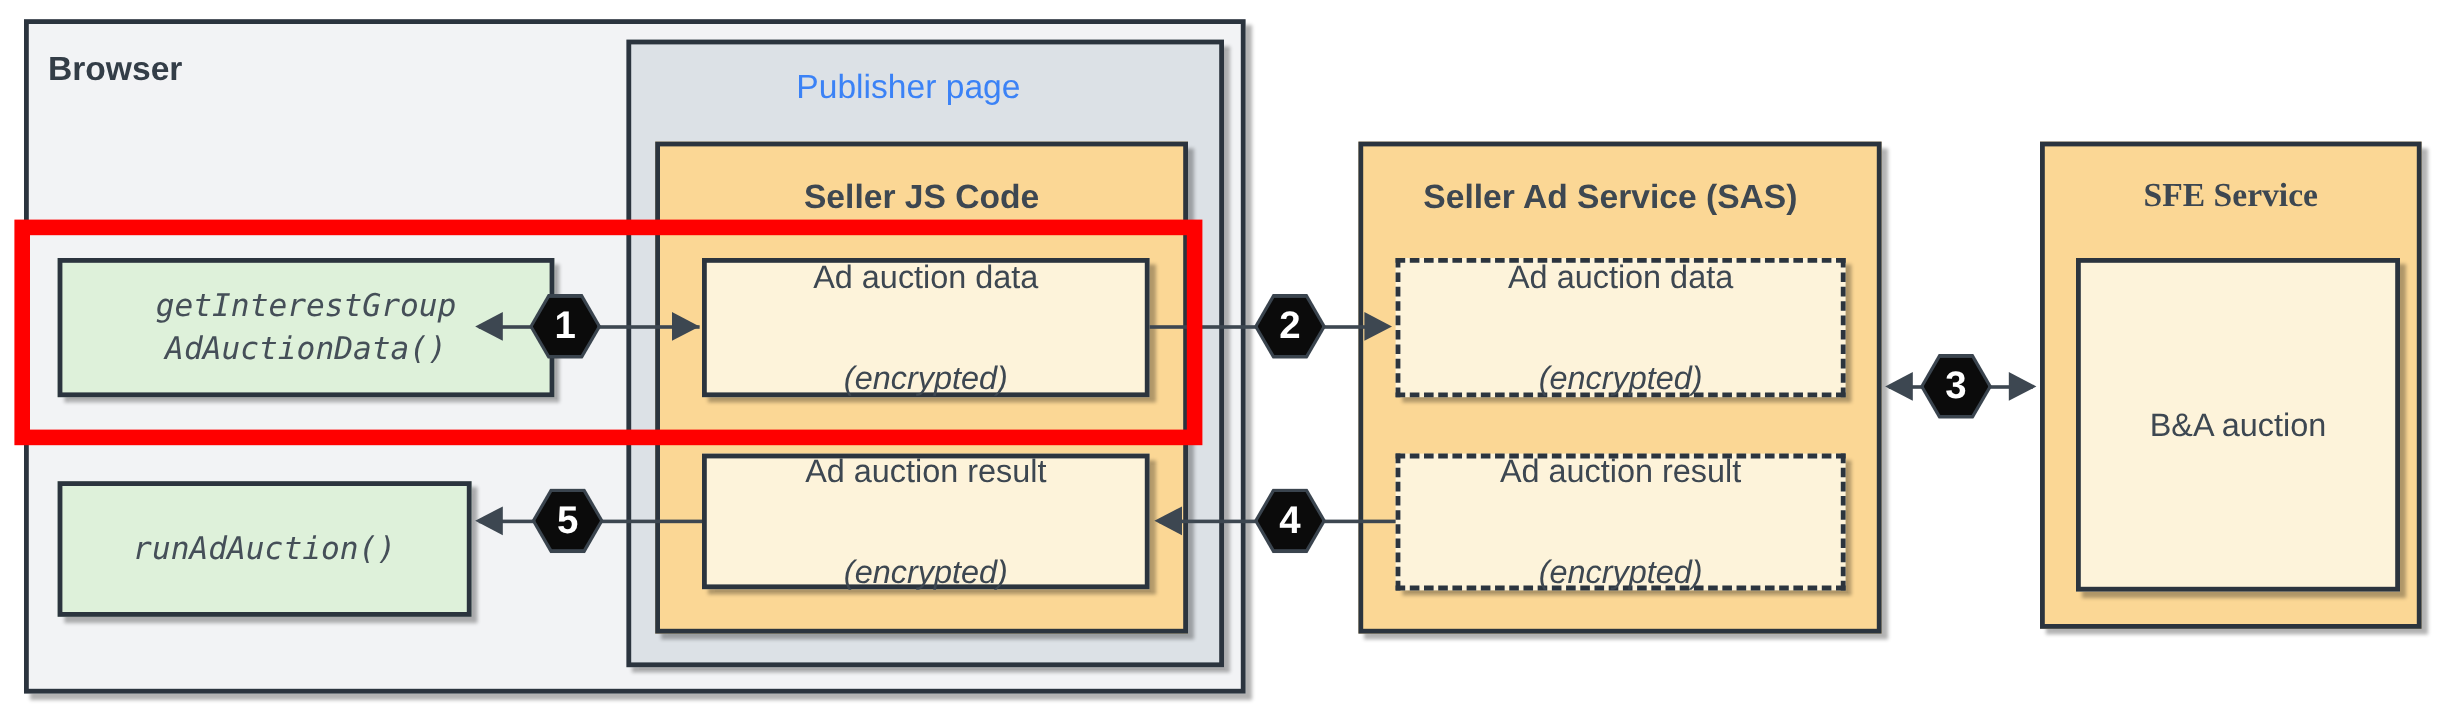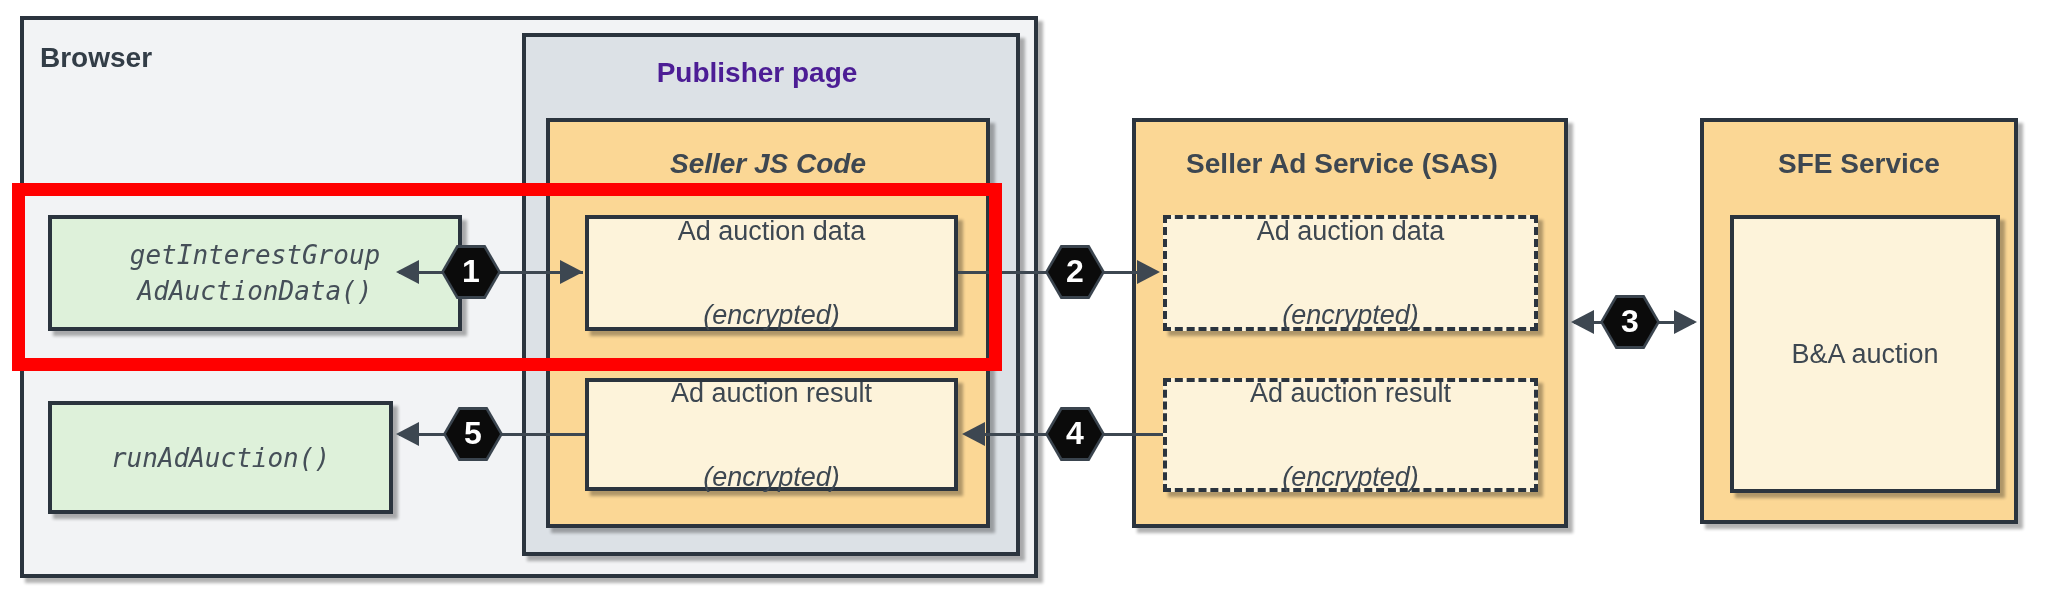--- a/index.html
+++ b/index.html
@@ -25,24 +25,24 @@
   .sjs-data{left:585px;top:215px;width:373px;height:116px;}
   .sjs-result{left:585px;top:378px;width:373px;height:113px;}
   .green1{left:48px;top:215px;width:414px;height:116px;}
   .green2{left:48px;top:378px;width:345px;height:113px;margin-top:23px;}
   .sas-data{left:1163px;top:215px;width:375px;height:116px;}
   .sas-result{left:1163px;top:378px;width:375px;height:114px;}
   .ba-box{left:1730px;top:215px;width:270px;height:278px;}
   
   .browser-label{left:40px;top:42px;font-size:28px;font-weight:bold;color:#333d47;z-index:4;}
   .container-title{width:100%;text-align:center;font-size:28px;font-weight:bold;color:#3d4751;z-index:4;}
-  .publisher-title{left:522px;top:57px;width:470px;font-weight:bold;color:#4c1d95;}
-  .sellerjs-title{left:546px;top:148px;width:444px;font-style:italic;}
+  .publisher-title{left:522px;top:57px;width:470px;font-weight:normal;color:#3b82f6;}
+  .sellerjs-title{left:546px;top:148px;width:444px;}
   .sas-title{left:1132px;top:148px;width:380px;padding-left:40px;}
-  .sfe-title{left:1700px;top:148px;width:318px;}
+  .sfe-title{left:1700px;top:148px;width:318px;font-family:Liberation Serif, serif;}
   .subtitle{font-style:italic;margin-top:48px;}
   
   .highlight-rect{left:12px;top:183px;width:990px;height:188px;border:13px solid #ff0000;z-index:20;}
   
   .hline{height:3px;background:#3d4751;z-index:10;}
   .arrowhead{width:0;height:0;border-top:12px solid transparent;border-bottom:12px solid transparent;z-index:11;}
   .head-left{border-right:23px solid #3d4751;}
   .head-right{border-left:23px solid #3d4751;}
   
   .hex{width:60px;height:54px;z-index:12;display:flex;align-items:center;justify-content:center;

